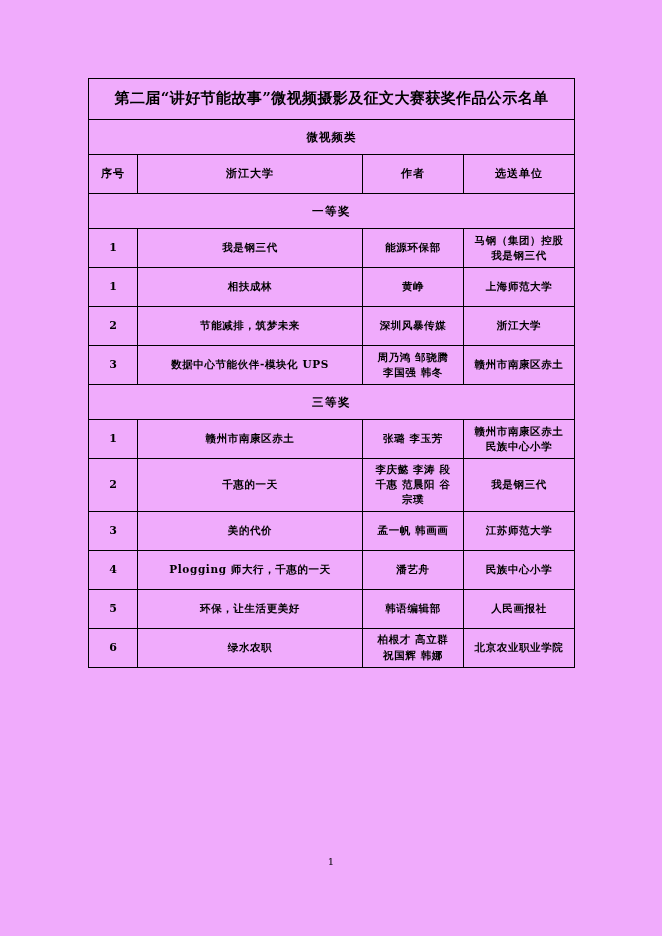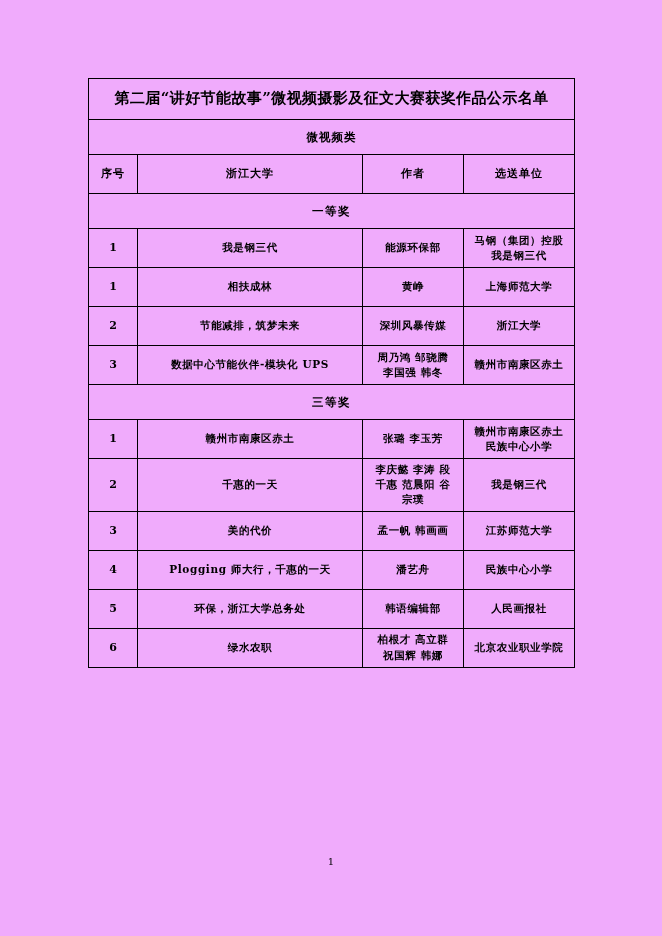--- a/index.html
+++ b/index.html
@@ -179,21 +179,21 @@
         <td>江苏师范大学</td>
       </tr>
       <tr class="data-row">
         <td class="idx">4</td>
         <td>Plogging 师大行，千惠的一天</td>
         <td>潘艺舟</td>
         <td>民族中心小学</td>
       </tr>
       <tr class="data-row">
         <td class="idx">5</td>
-        <td>环保，浙江大学总务处</td>
+        <td>环保，让生活更美好</td>
         <td>韩语编辑部</td>
         <td>人民画报社</td>
       </tr>
       <tr class="data-row">
         <td class="idx">6</td>
         <td>绿水农职</td>
         <td class="cell-multiline">柏根才  高立群
 祝国辉  韩娜</td>
         <td>北京农业职业学院</td>
       </tr>

